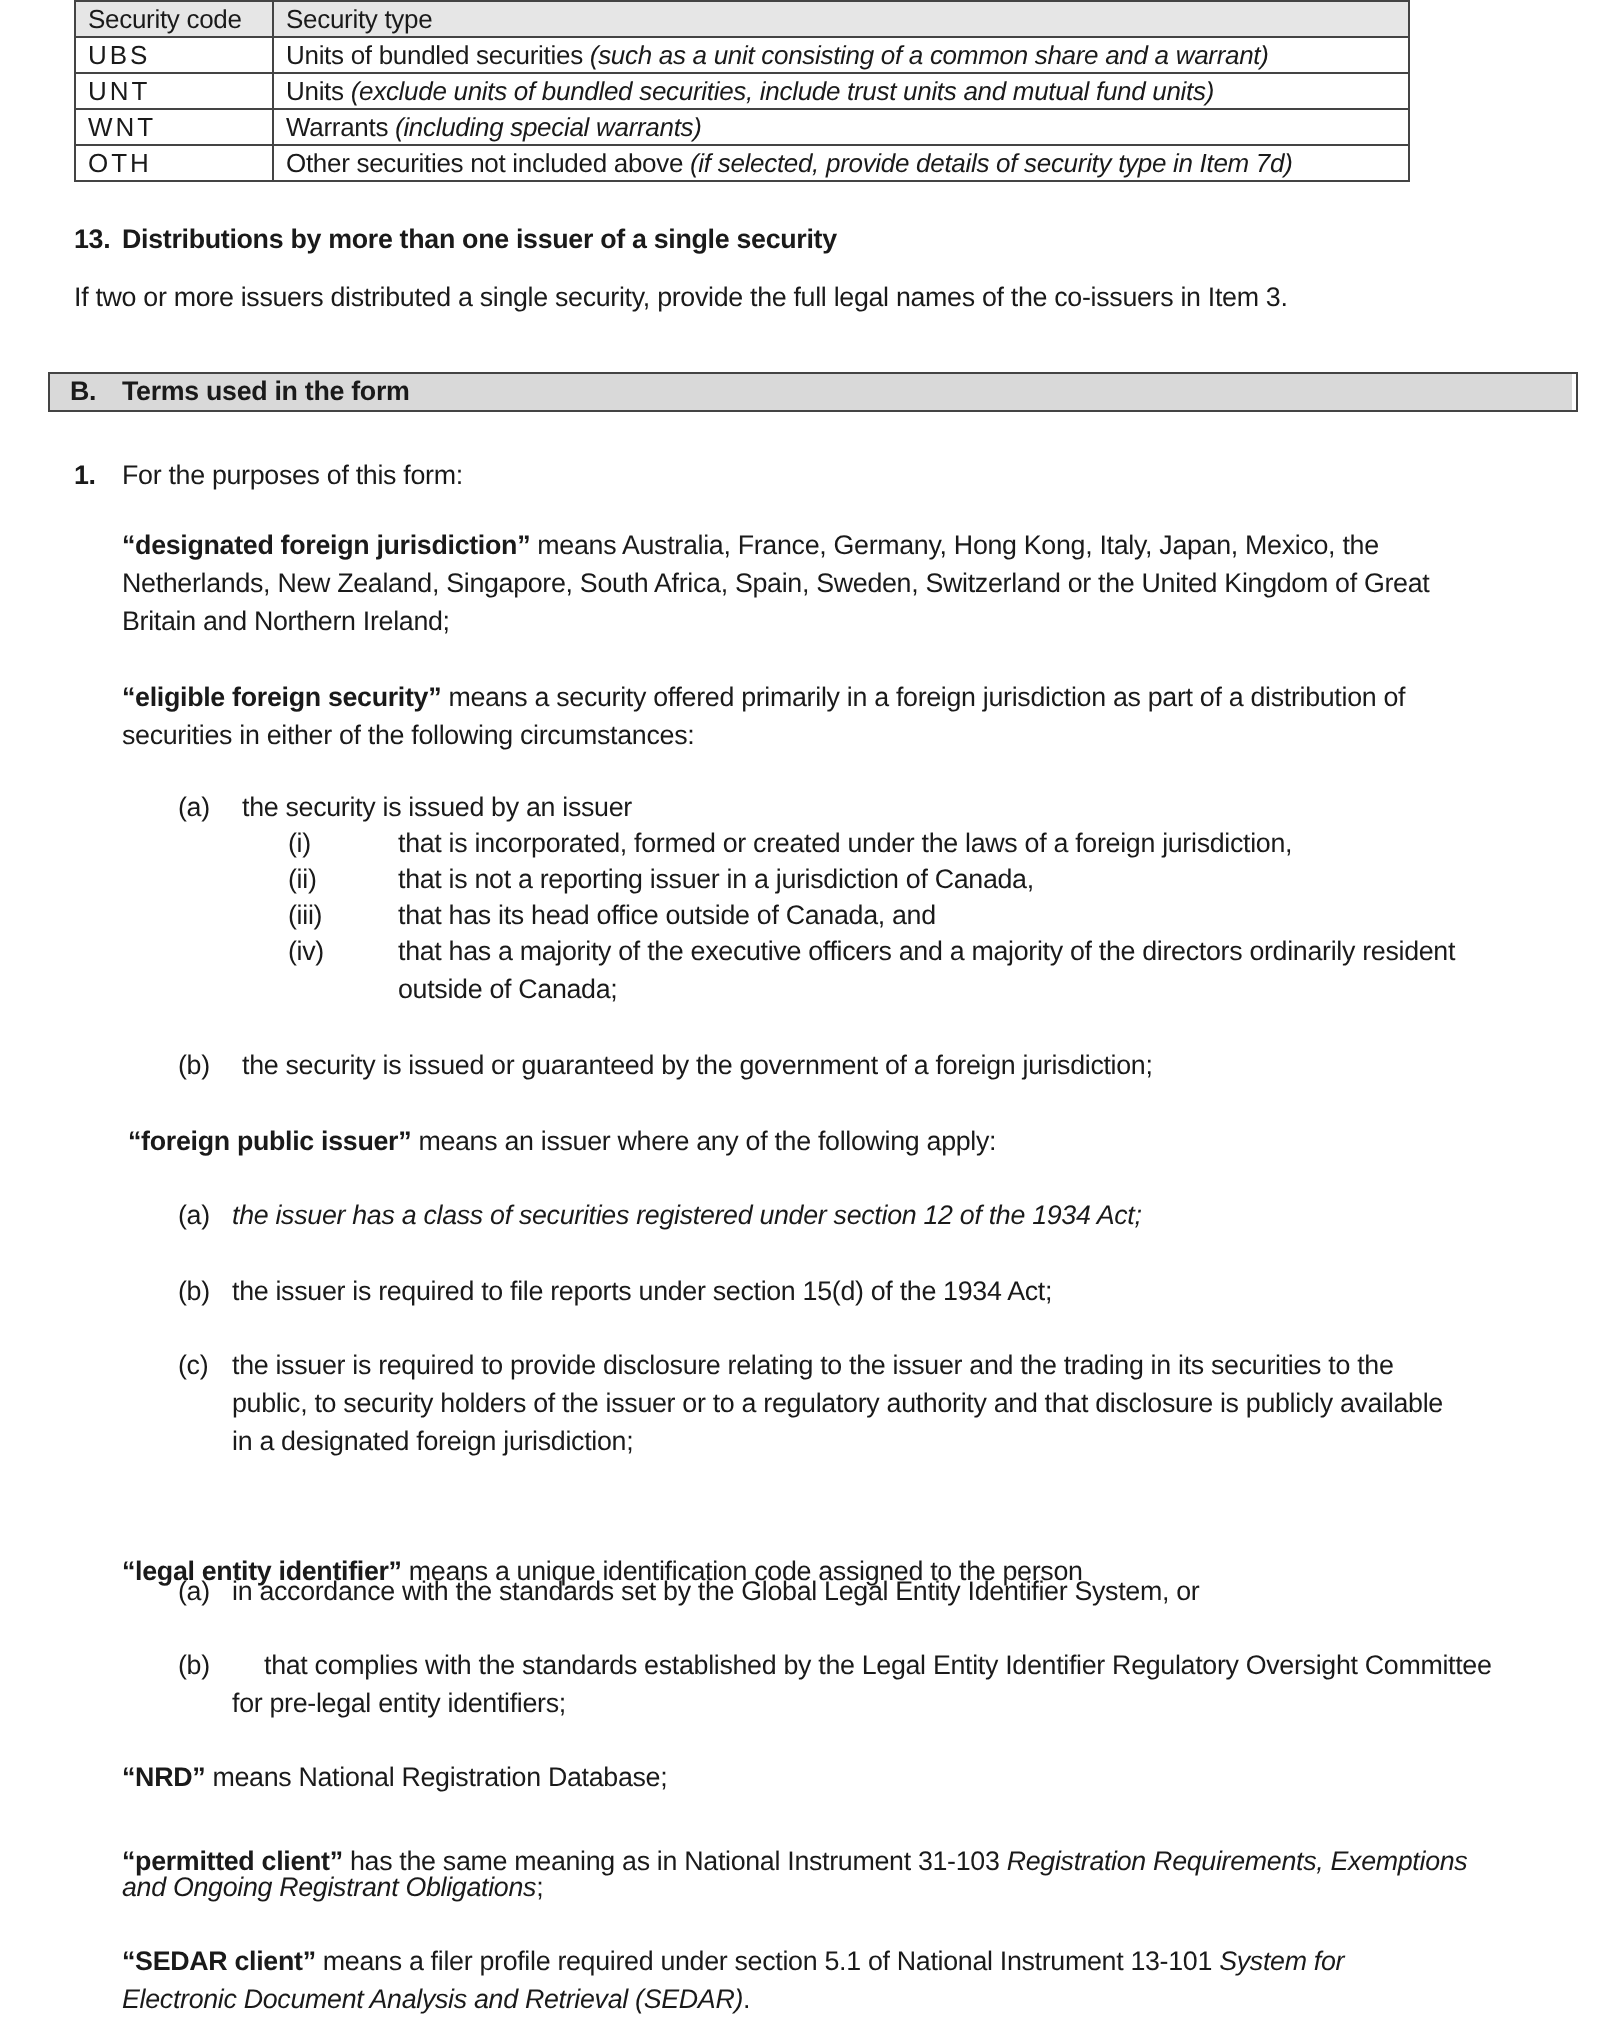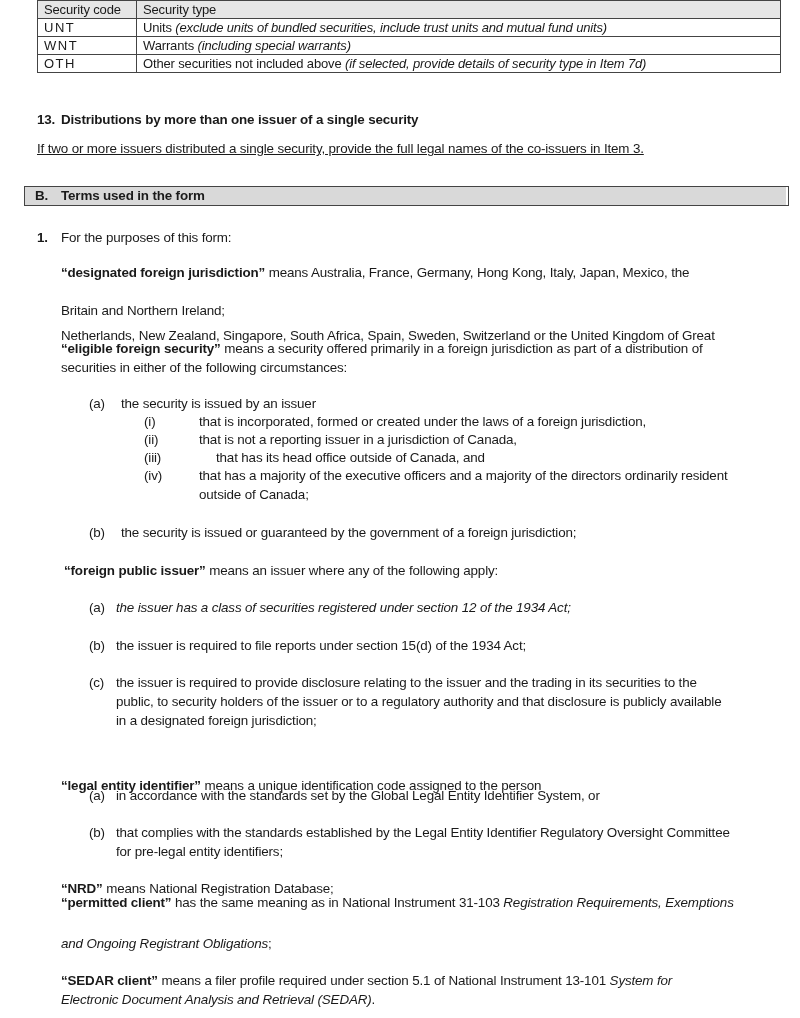--- a/index.html
+++ b/index.html
@@ -6,55 +6,59 @@
   body {
     width: 800px; height: 1018px; overflow: hidden; position: relative;
     font-family: "Liberation Sans", sans-serif;
     color: #1a1a1a;
     font-size: 13.4px;
     letter-spacing: -0.15px;
   }
   .abs { position: absolute; }
   
   table.sec {
-    position: absolute; left: 37px; top: 0px; width: 744px;
+    position: absolute; left: 37px; top: 0px; width: 668px;
     border-collapse: collapse; font-size: 13px;
   }
   table.sec td, table.sec th {
     border: 1px solid #444; padding: 0 6px; height: 17px; line-height: 17px;
     text-align: left; font-weight: normal; white-space: nowrap;
   }
   table.sec th { background: #e6e6e6; }
   table.sec td.code { letter-spacing: 1.5px; width: 86px; }
   table.sec th.code { width: 86px; }
   em { font-style: italic; }
   b { font-weight: bold; }
   .h13 { left: 37px; top: 112px; font-weight: bold; }
   .h13 .num { display: inline-block; width: 24px; }
-  .p13 { left: 37px; top: 141px; text-decoration: underline; }
+  .p13 { left: 37px; top: 141px; }
   .bar {
     position: absolute; left: 24px; top: 186px; width: 763px; height: 18px;
     background: #d9d9d9; border: 1.5px solid #444; box-shadow: inset -2px 0 0 #fff;
     font-weight: bold; line-height: 18px;
   }
   .bar .num { position: absolute; left: 10px; }
   .bar .txt { position: absolute; left: 36px; }
   .item1 { left: 37px; top: 230px; }
   .item1 .num { position: absolute; left: 0; font-weight: bold; }
   .item1 .txt { position: absolute; left: 24px; white-space: nowrap; }
   .line { position: absolute; white-space: nowrap; }
 </style>
 </head>
 <body>
 
 <table class="sec">
   <tbody>
       <tr>
     <th class="code">Security code</th>
     <th>Security type</th>
+  </tr>
+  <tr>
+    <td class="code">UBS</td>
+    <td><span>Units of bundled securities </span><em>(such as a unit consisting of a common share and a warrant)</em></td>
   </tr>
   <tr>
     <td class="code">UNT</td>
     <td><span>Units </span><em>(exclude units of bundled securities, include trust units and mutual fund units)</em></td>
   </tr>
   <tr>
     <td class="code">WNT</td>
     <td><span>Warrants </span><em>(including special warrants)</em></td>
   </tr>
   <tr>
@@ -74,37 +78,37 @@
   <span class="txt">Terms used in the form</span>
 </div>
 
 <div class="abs item1">
   <span class="num">1.</span>
   <span class="txt">For the purposes of this form:</span>
 </div>
 
 <div>
   <div class="line" style="left:61px; top:265px;"><b>“designated foreign jurisdiction”</b><span> means Australia, France, Germany, Hong Kong, Italy, Japan, Mexico, the</span></div>
-  <div class="line" style="left:61px; top:284px;margin-top:44px;">Netherlands, New Zealand, Singapore, South Africa, Spain, Sweden, Switzerland or the United Kingdom of Great</div>
+  <div class="line" style="left:61px; top:284px;">Netherlands, New Zealand, Singapore, South Africa, Spain, Sweden, Switzerland or the United Kingdom of Great</div>
   <div class="line" style="left:61px; top:303px;">Britain and Northern Ireland;</div>
 </div>
 
 <div>
   <div class="line" style="left:61px; top:341px;"><b>“eligible foreign security”</b><span> means a security offered primarily in a foreign jurisdiction as part of a distribution of</span></div>
   <div class="line" style="left:61px; top:360px;">securities in either of the following circumstances:</div>
 
   <div class="line" style="left:89px; top:396px;">(a)</div>
   <div class="line" style="left:121px; top:396px;">the security is issued by an issuer</div>
 
   <div class="line" style="left:144px; top:414px;">(i)</div>
   <div class="line" style="left:199px; top:414px;">that is incorporated, formed or created under the laws of a foreign jurisdiction,</div>
   <div class="line" style="left:144px; top:432px;">(ii)</div>
   <div class="line" style="left:199px; top:432px;">that is not a reporting issuer in a jurisdiction of Canada,</div>
   <div class="line" style="left:144px; top:450px;">(iii)</div>
-  <div class="line" style="left:216px; top:450px;text-align:center;">that has its head office outside of Canada, and</div>
+  <div class="line" style="left:199px; top:450px;text-align:center;">that has its head office outside of Canada, and</div>
   <div class="line" style="left:144px; top:468px;">(iv)</div>
   <div class="line" style="left:199px; top:468px;">that has a majority of the executive officers and a majority of the directors ordinarily resident</div>
   <div class="line" style="left:199px; top:487px;">outside of Canada;</div>
 
   <div class="line" style="left:89px; top:525px;">(b)</div>
   <div class="line" style="left:121px; top:525px;">the security is issued or guaranteed by the government of a foreign jurisdiction;</div>
 </div>
 
 <div>
   <div class="line" style="left:64px; top:563px;"><b>“foreign public issuer”</b><span> means an issuer where any of the following apply:</span></div>
@@ -121,27 +125,27 @@
   <div class="line" style="left:116px; top:713px;">in a designated foreign jurisdiction;</div>
 </div>
 
 <div>
   <div class="line" style="left:61px; top:750px;margin-top:28px;"><b>“legal entity identifier”</b><span> means a unique identification code assigned to the person</span></div>
 
   <div class="line" style="left:89px; top:788px;">(a)</div>
   <div class="line" style="left:116px; top:788px;">in accordance with the standards set by the Global Legal Entity Identifier System, or</div>
 
   <div class="line" style="left:89px; top:825px;">(b)</div>
-  <div class="line" style="left:116px; top:825px;">that complies with the standards established by the Legal Entity Identifier Regulatory Oversight Committee</div>
+  <div class="line" style="left:132px; top:825px;">that complies with the standards established by the Legal Entity Identifier Regulatory Oversight Committee</div>
   <div class="line" style="left:116px; top:844px;">for pre-legal entity identifiers;</div>
 </div>
 
 <div class="line" style="left:61px; top:881px;"><b>“NRD”</b><span> means National Registration Database;</span></div>
 
 <div>
-  <div class="line" style="left:61px; top:895px;text-align:center;"><b>“permitted client”</b><span> has the same meaning as in National Instrument 31-103 </span><em>Registration Requirements, Exemptions</em></div>
+  <div class="line" style="left:61px; top:923px;text-align:center;"><b>“permitted client”</b><span> has the same meaning as in National Instrument 31-103 </span><em>Registration Requirements, Exemptions</em></div>
   <div class="line" style="left:61px; top:936px;"><em>and Ongoing Registrant Obligations</em><span>;</span></div>
 </div>
 
 <div>
   <div class="line" style="left:61px; top:973px;"><b>“SEDAR client”</b><span> means a filer profile required under section 5.1 of National Instrument 13-101 </span><em>System for</em></div>
   <div class="line" style="left:61px; top:992px;"><em>Electronic Document Analysis and Retrieval (SEDAR)</em><span>.</span></div>
 </div>
 
 </body></html>

